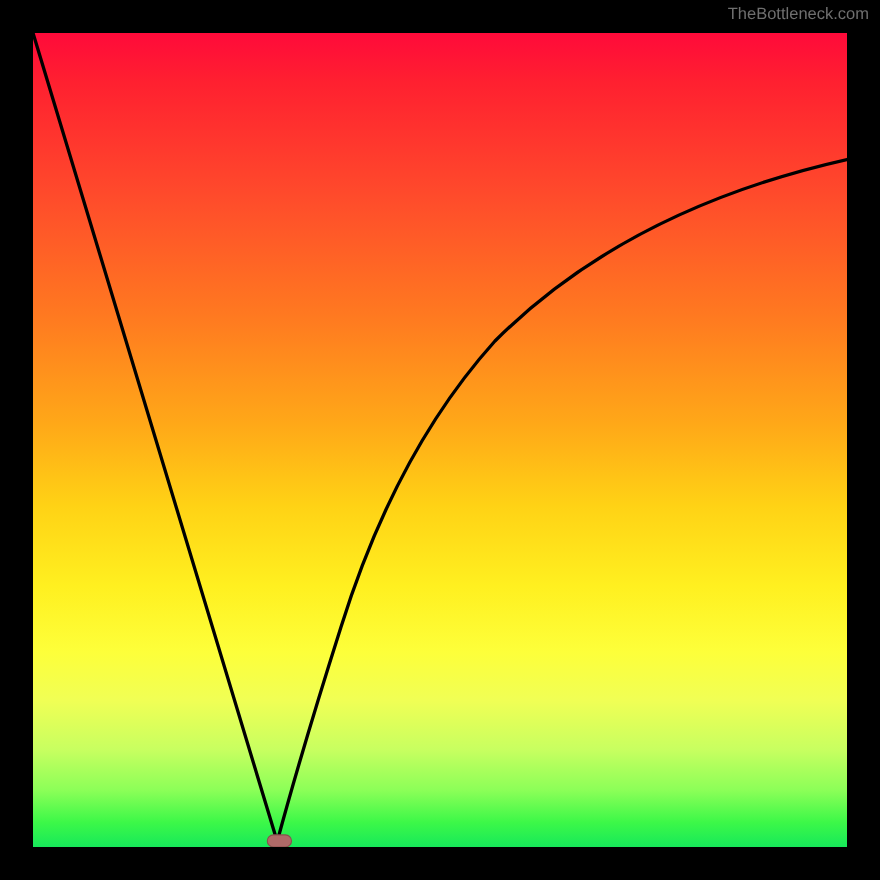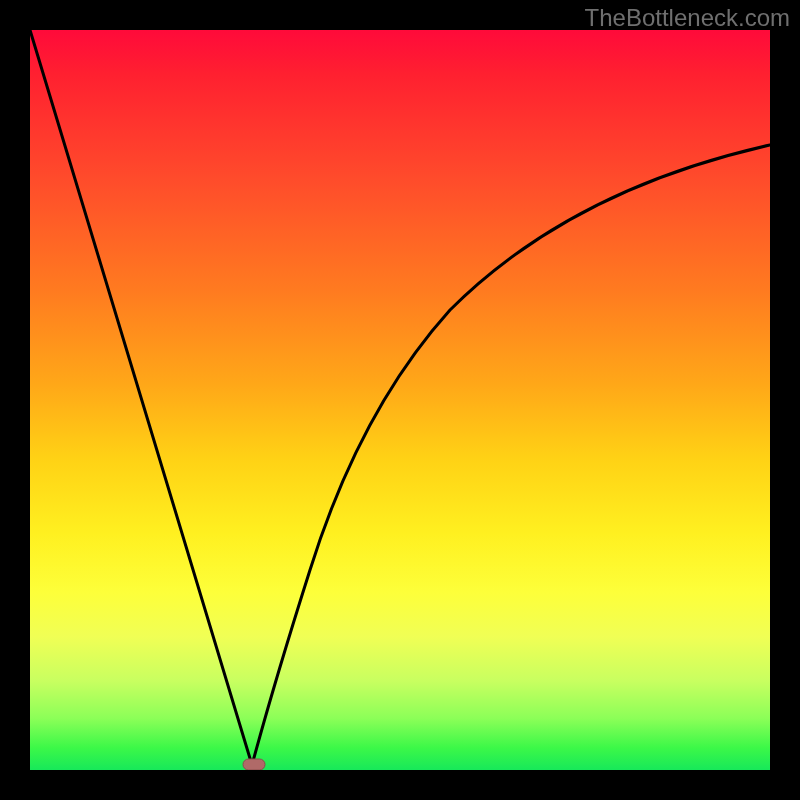--- a/index.html
+++ b/index.html
@@ -46,21 +46,21 @@
     left: 0;
     top: 0;
     width: 740px;
     height: 740px;
   }
   .watermark {
     position: absolute;
     top: 4px;
     right: 10px;
     color: #6f6f6f;
-    font-size: 24px;
+    font-size: 15px;
     font-weight: 500;
     letter-spacing: 0px;
   }
 </style>
 </head>
 <body>
 
 <div class="frame">
   <div class="watermark">TheBottleneck.com</div>
   <div class="plot">

